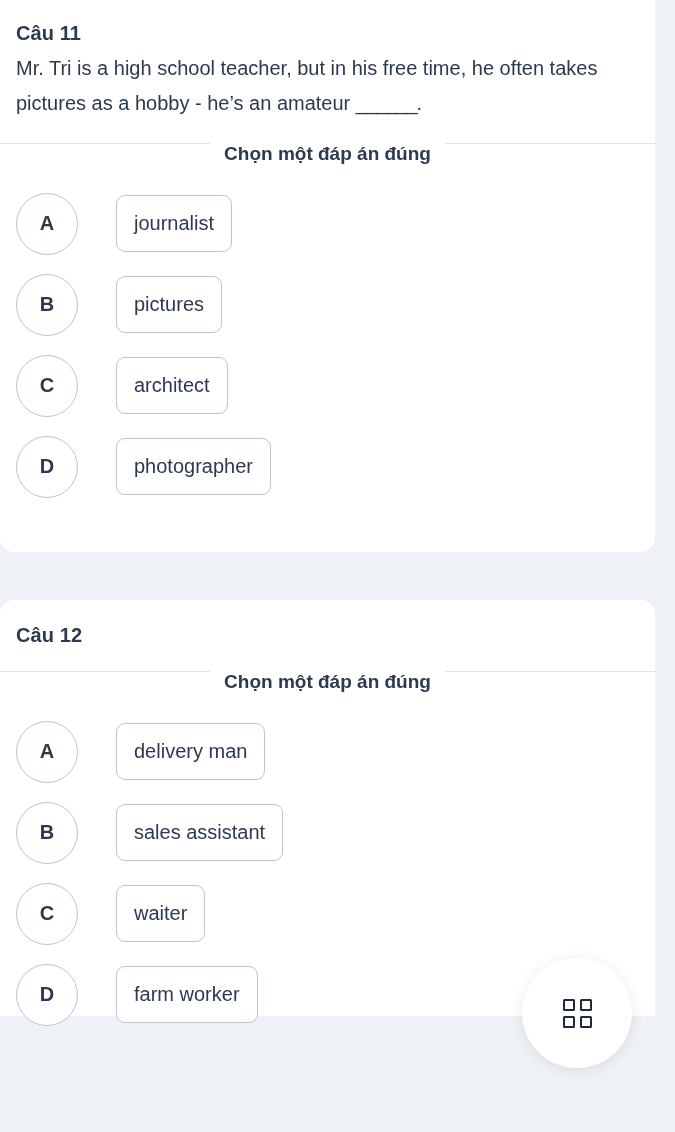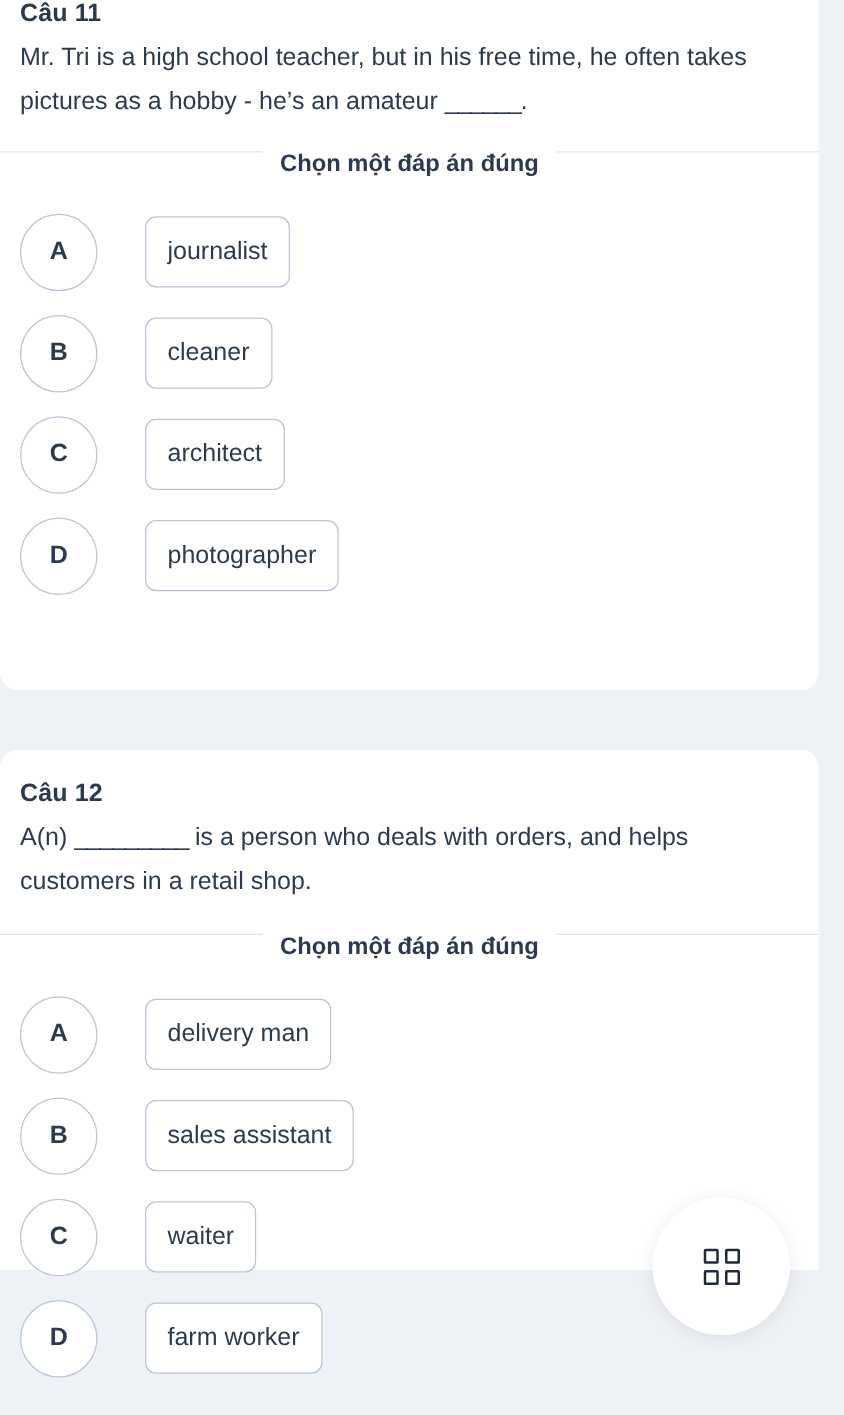--- a/index.html
+++ b/index.html
@@ -44,20 +44,21 @@
   }
 
   .card-1 { top: 0; height: 552px; }
   .card-2 { top: 600px; height: 416px; border-radius: 14px 14px 0 0; }
 
   .q-number {
     font-size: 20px;
     font-weight: bold;
     color: #2c3a4f;
     letter-spacing: 0.1px;
+    padding-top: 22px;
   }
 
   .card-2 .q-number { padding-top: 24px; }
 
   .q-text {
     font-size: 20px;
     line-height: 35px;
     color: #2c3a4f;
     margin-top: 6px;
     max-width: 600px;
@@ -181,37 +182,36 @@
       <span class="divider-line right"></span>
     </div>
 
     <div class="options">
       <div class="option-row">
         <div class="option-badge">A</div>
         <div class="option-button">journalist</div>
       </div>
       <div class="option-row">
         <div class="option-badge">B</div>
-        <div class="option-button">cleaner</div>
+        <div class="option-button">pictures</div>
       </div>
       <div class="option-row">
         <div class="option-badge">C</div>
         <div class="option-button">architect</div>
       </div>
       <div class="option-row">
         <div class="option-badge">D</div>
         <div class="option-button">photographer</div>
       </div>
     </div>
   </section>
 
   <section class="question-card card-2">
     <div class="q-number">Câu 12</div>
 
-    <p class="q-text"><span>A(n) </span><span class="blank">_________</span><span> is a person who deals with orders, and helps customers in a retail shop.</span></p>
 
     <div class="divider">
       <span class="divider-line left"></span>
       <span class="divider-label">Chọn một đáp án đúng</span>
       <span class="divider-line right"></span>
     </div>
 
     <div class="options">
       <div class="option-row">
         <div class="option-badge">A</div>

